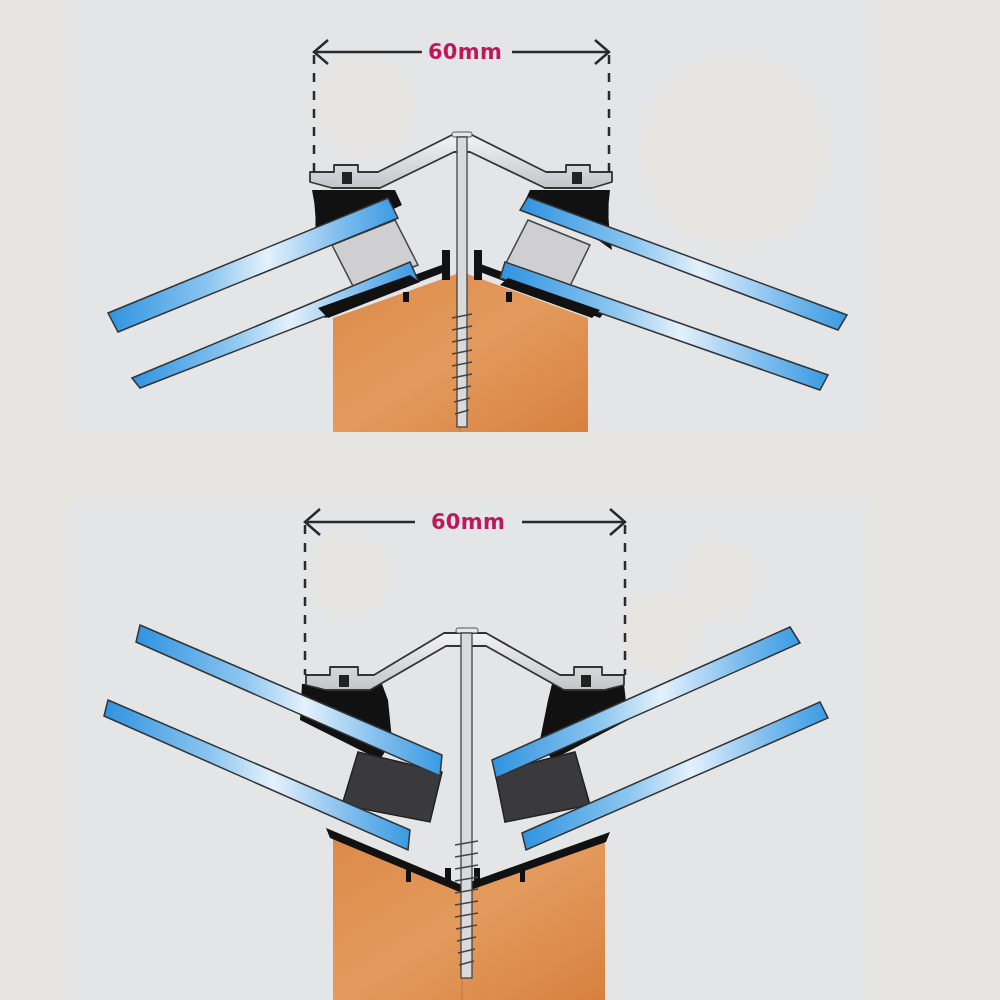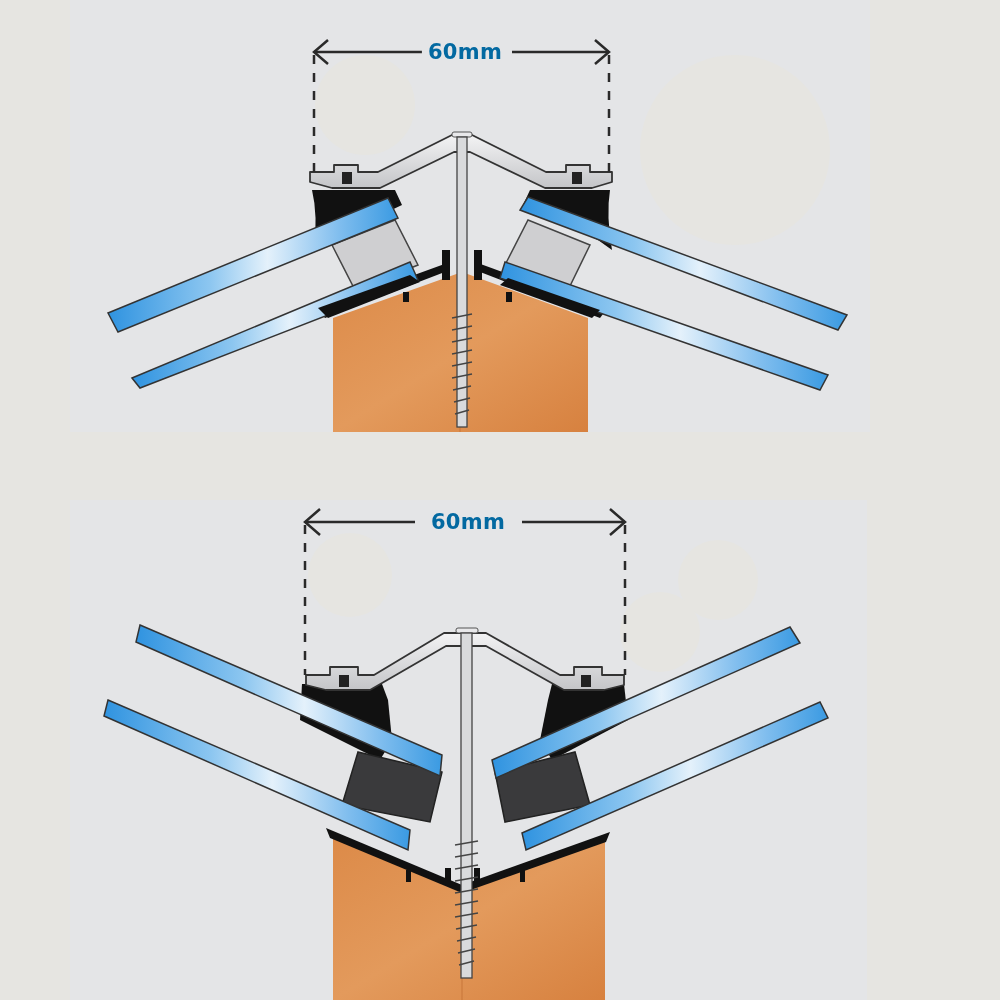--- a/index.html
+++ b/index.html
@@ -13,21 +13,21 @@
       position: absolute;
       background: #e4e5e7;
       overflow: hidden;
     }
     .panel svg { position: absolute; left: 0; top: 0; }
     .dim-label {
       position: absolute;
       font-family: "DejaVu Sans", sans-serif;
       font-size: 21px;
       font-weight: bold;
-      color: #0369a1;
+      color: #be185d;
       background: #e4e5e7;
       padding: 0 6px;
       line-height: 24px;
       transform: translateX(-50%);
       letter-spacing: 0.3px;
     }
   </style>
 </head>
 <body>
 

